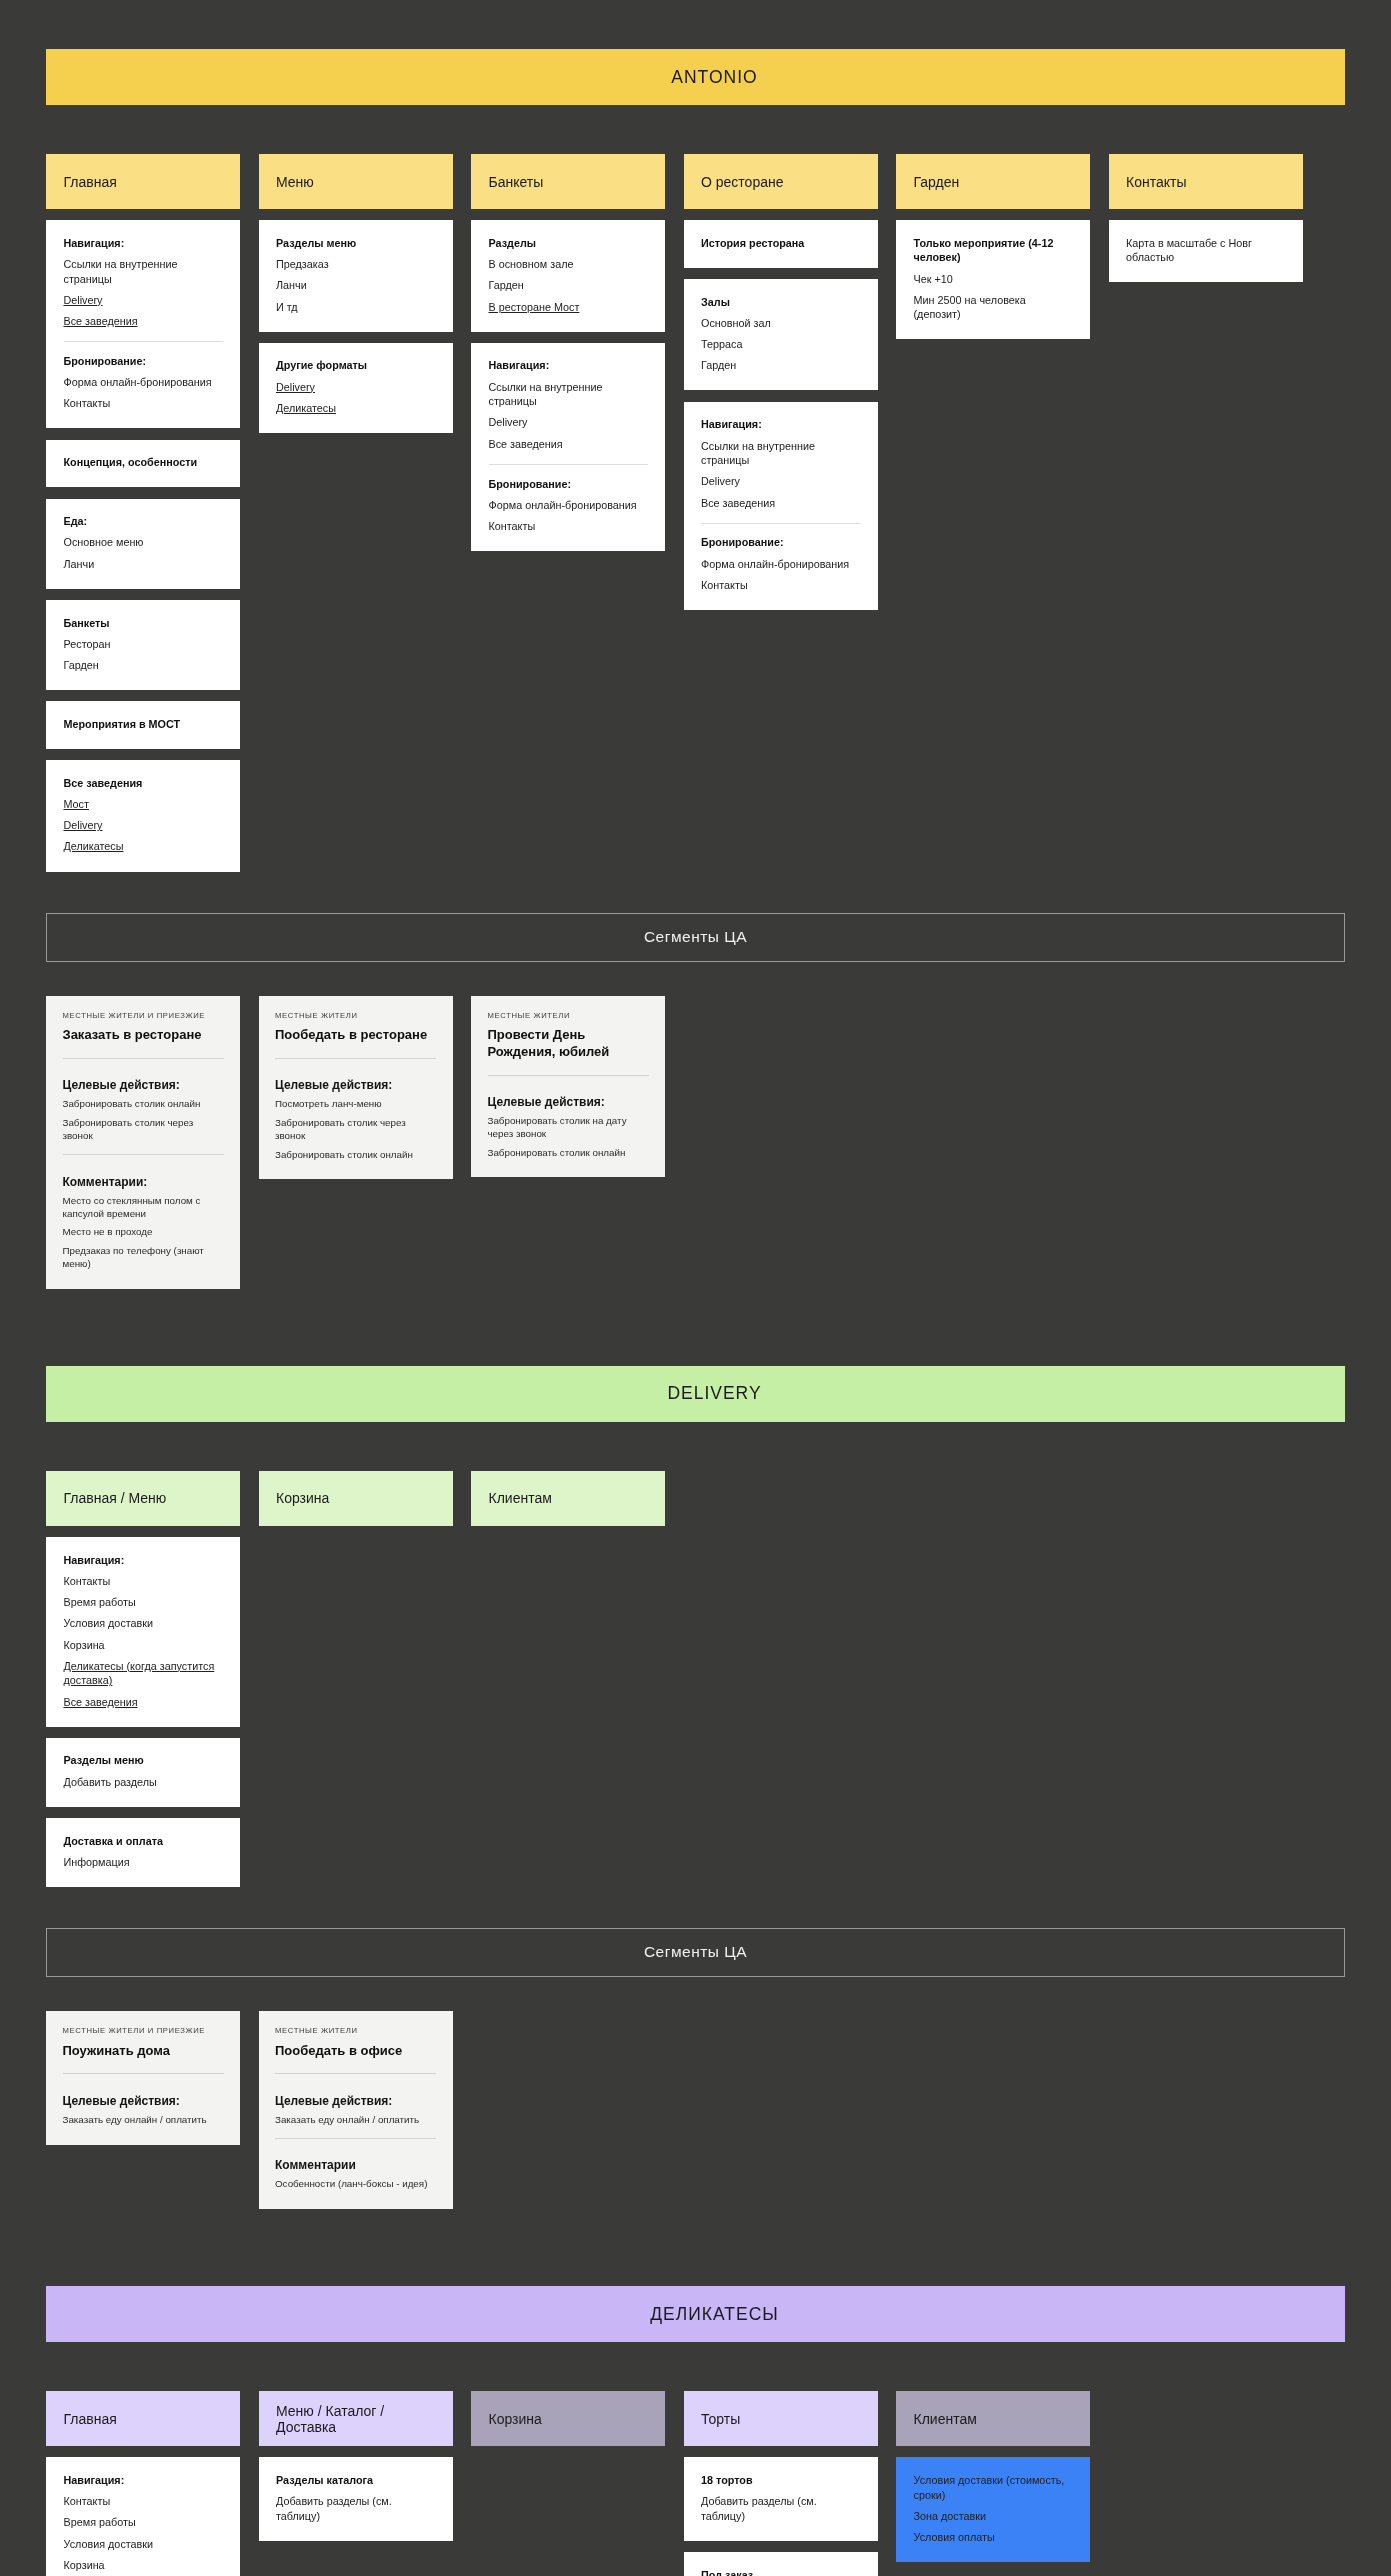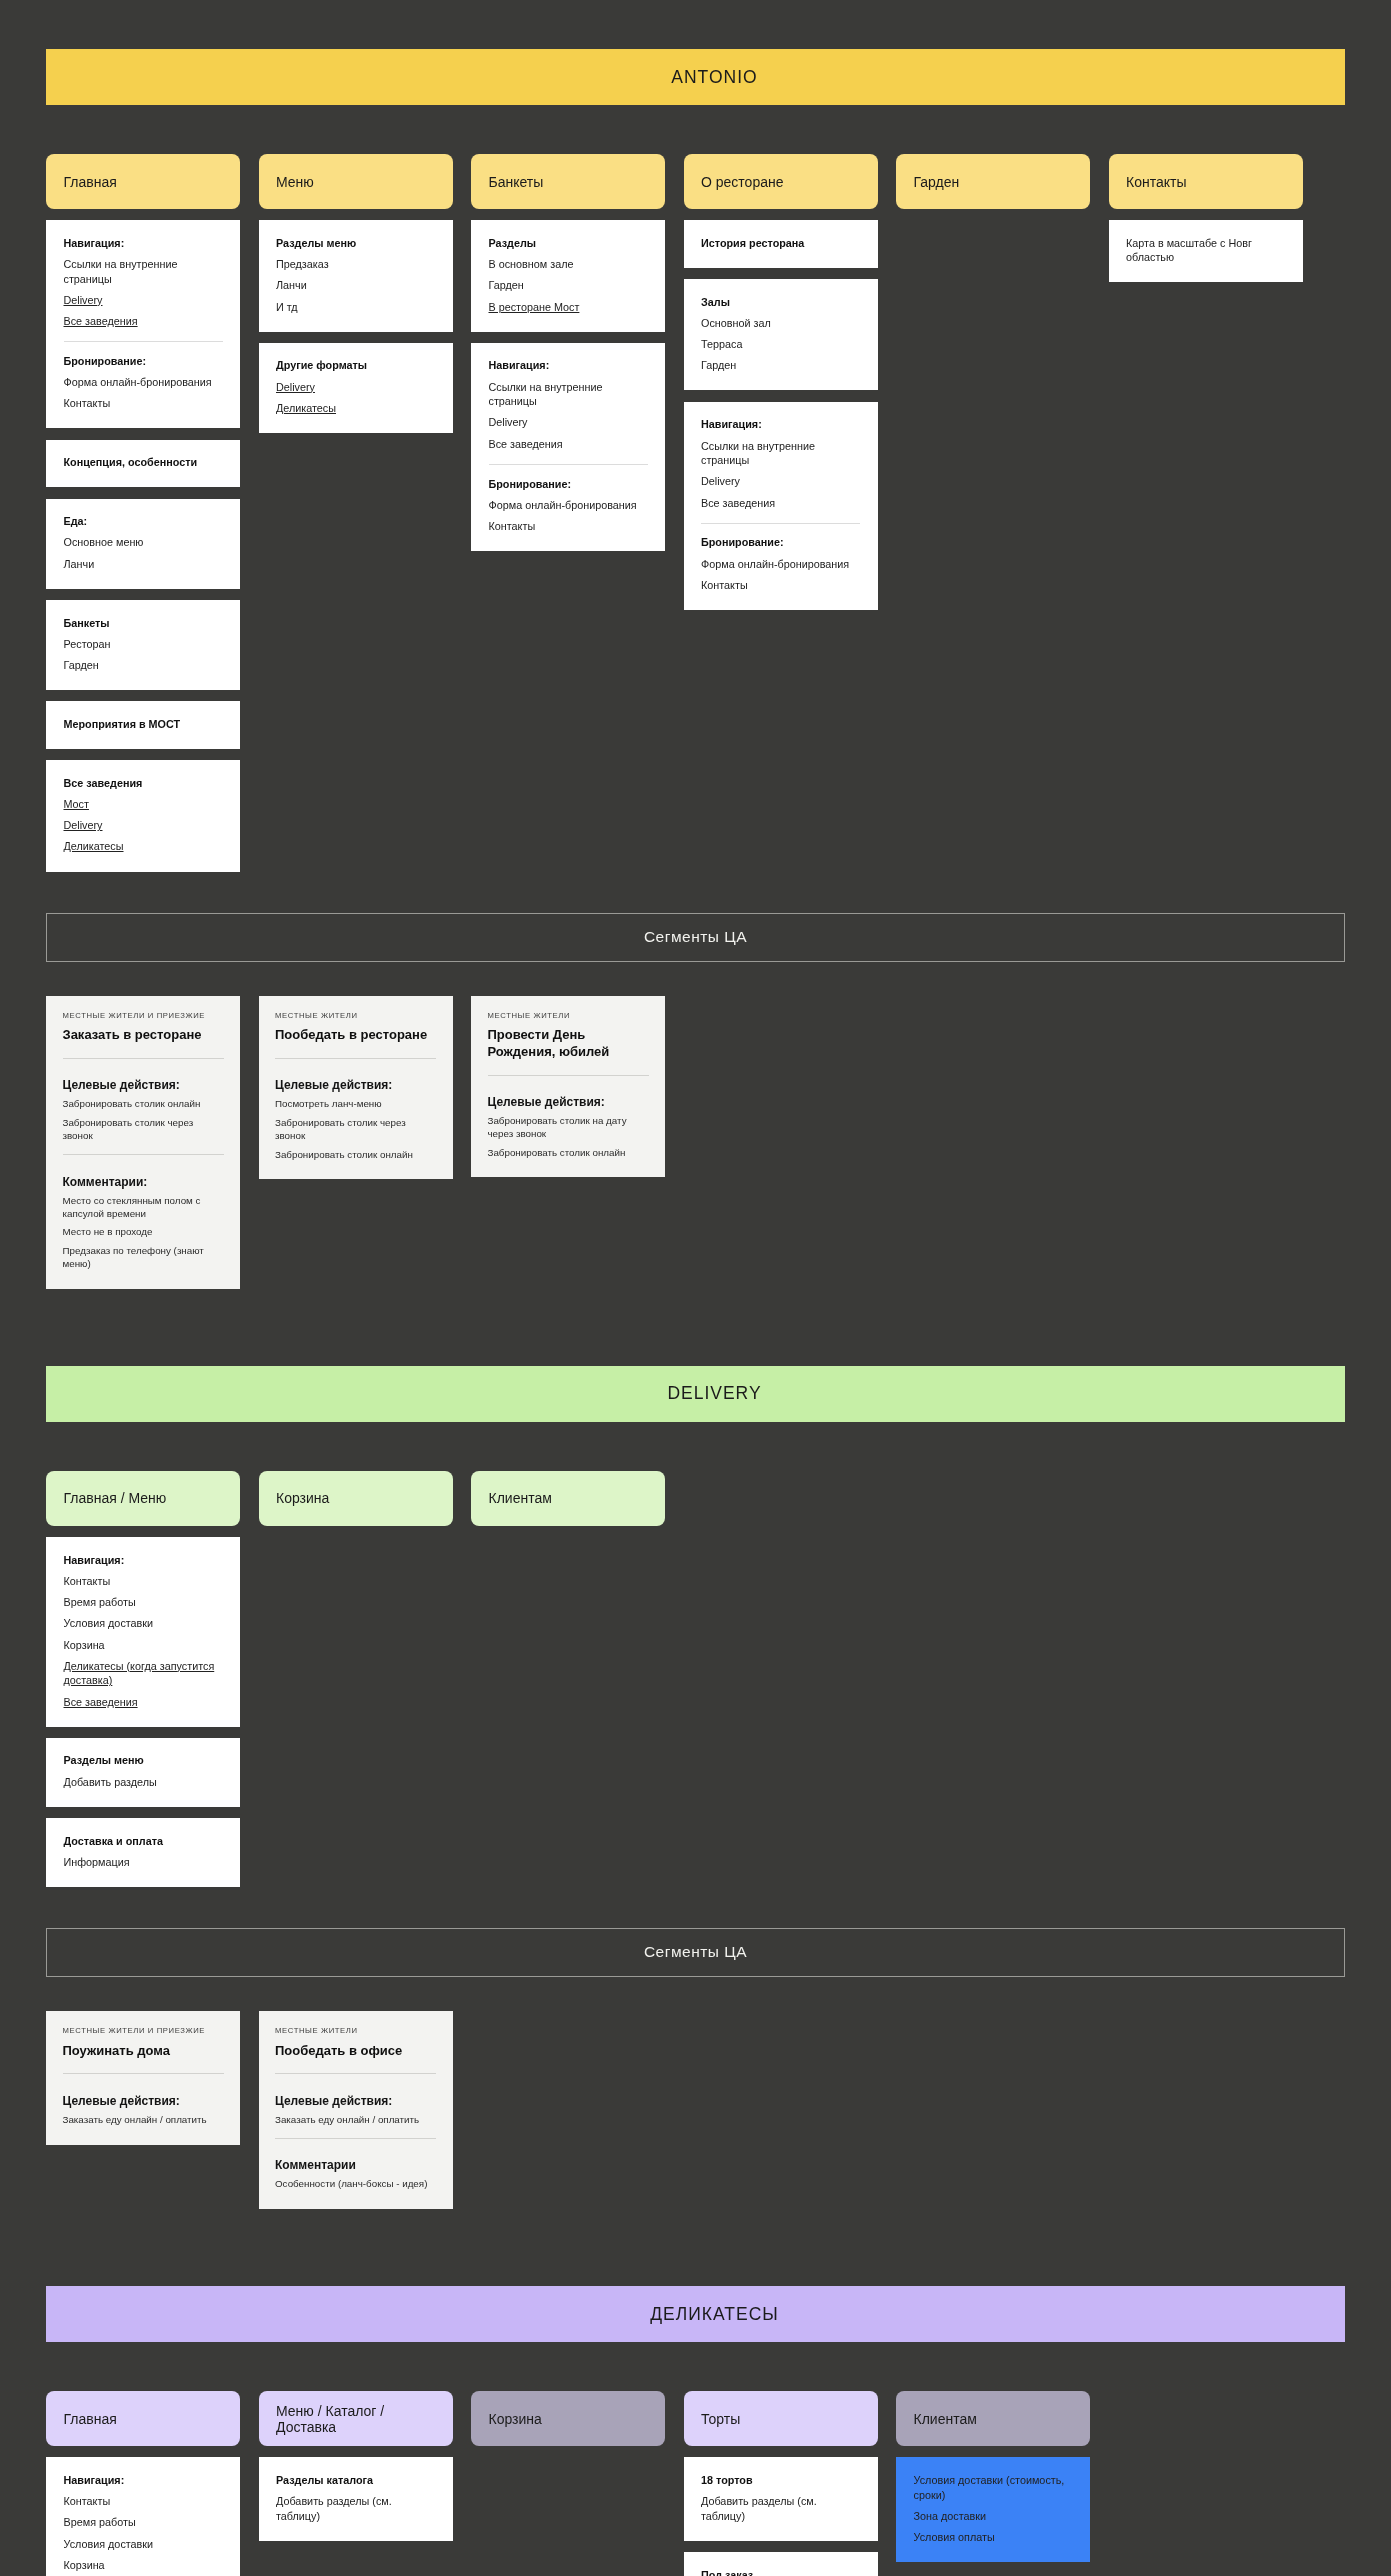--- a/index.html
+++ b/index.html
@@ -40,21 +40,20 @@
   .col { width: 194px; flex: 0 0 194px; display: flex; flex-direction: column; gap: 11.3px; }
 
   .col-head {
     height: 55px;
     display: flex;
     align-items: center;
     padding: 0 17.5px;
     font-size: 14px;
     font-weight: 400;
     color: #1b1b1b;
-    border-radius: 8px;
   }
   .card {
     background: #ffffff;
     padding: 15.5px 17.5px 17.5px 17.5px;
     display: flex;
     flex-direction: column;
     gap: 6.7px;
   }
   .card.grey { background: #3b82f6; }
   .card-title { font-size: 10.8px; font-weight: 700; color: #111; line-height: 1.35; }
@@ -189,20 +188,25 @@
           <div class="card-line">Delivery</div>
           <div class="card-line">Все заведения</div>
           <div class="divider"></div>
           <div class="card-title">Бронирование:</div>
           <div class="card-line">Форма онлайн-бронирования</div>
           <div class="card-line">Контакты</div>
         </div>
       </div>
       <div class="col">
         <div class="col-head" style="background: rgb(250, 223, 132);">Гарден</div>
+        <div class="card">
+          <div class="card-title">Только мероприятие (4-12 человек)</div>
+          <div class="card-line">Чек +10</div>
+          <div class="card-line">Мин 2500 на человека (депозит)</div>
+        </div>
       </div>
       <div class="col">
         <div class="col-head" style="background: rgb(250, 223, 132);">Контакты</div>
         <div class="card">
           <div class="card-line">Карта в масштабе с Новг областью</div>
         </div>
       </div>
     </div>
     <div class="segments-bar">Сегменты ЦА</div>
     <div class="seg-row">

